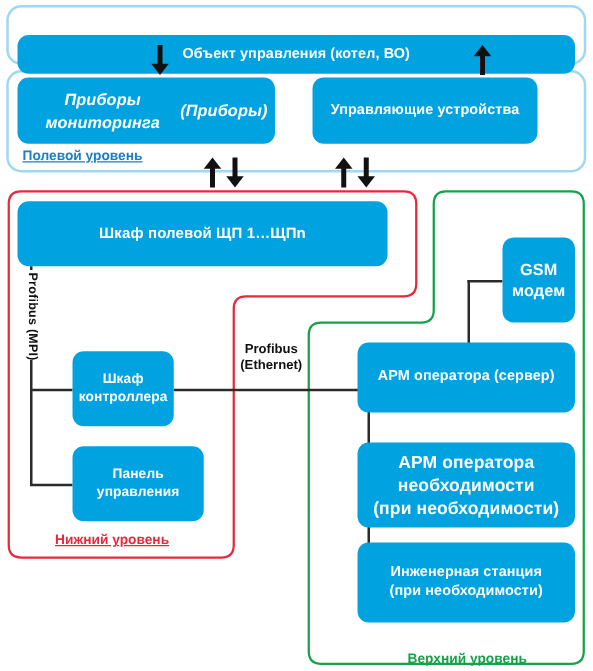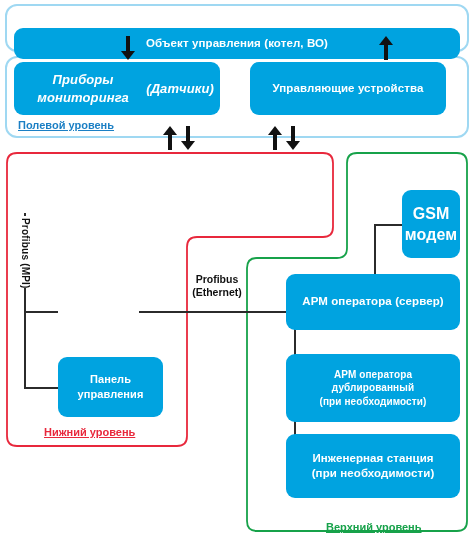--- a/index.html
+++ b/index.html
@@ -206,59 +206,66 @@
     <div class="shaft" style="height:16px;"></div>
     <div class="head"></div>
   </div>
 
   <div class="box" style="left:14px; top:10px; width:446px; height:31px; font-size:11.5px;margin-top:18px;">
     <span>Объект управления (котел, ВО)</span>
   </div>
 
   <div class="box" style="left:14px; top:62px; width:206px; height:53px; font-size:13px; flex-direction:row;font-style:italic;">
     <span>Приборы мониторинга</span>
-    <span>(Датчики)</span>
-  </div>
-
-  <div class="box" style="left:250px; top:62px; width:196px; height:53px; font-size:11.5px;">
+    <span>(Приборы)</span>
+  </div>
+
+  <div class="box" style="left:250px; top:62px; width:180px; height:53px; font-size:11.5px;">
     <span>Управляющие устройства</span>
   </div>
 
   <div class="caption cap-field" style="left:18px; top:119px;">Полевой уровень</div>
 
+  <div class="box" style="left:14px; top:161px; width:296px; height:52px; font-size:12px;">
+    <span>Шкаф полевой ЩП 1…ЩПn</span>
+  </div>
 
   <div class="mask" style="left:19px; top:216px; width:12px; height:72px;"></div>
   <div class="vlabel" style="left:31px; top:218px;">Profibus (MPI)</div>
 
+  <div class="box" style="left:58px; top:281px; width:81px; height:60px; font-size:11px; flex-direction:column;">
+    <span>Шкаф</span>
+    <span>контроллера</span>
+  </div>
 
   <div class="box" style="left:58px; top:357px; width:105px; height:60px; font-size:11px; flex-direction:column;">
     <span>Панель</span>
     <span>управления</span>
   </div>
 
   <div class="caption cap-lower" style="left:44px; top:426px;">Нижний уровень</div>
 
   <div class="mask" style="left:190px; top:272px; width:54px; height:30px;"></div>
   <div class="hlabel" style="left:190px; top:273px; width:54px;">
     <div>Profibus</div>
     <div>(Ethernet)</div>
   </div>
 
-  <div class="box" style="left:402px; top:190px; width:58px; height:68px; font-size:16px; flex-direction:column;">
+  <div class="box" style="left:402px; top:190px; width:58px; height:68px; font-size:13px; flex-direction:column;">
     <span>GSM</span>
     <span>модем</span>
   </div>
 
   <div class="box" style="left:286px; top:274px; width:174px; height:56px; font-size:11.5px;">
     <span>АРМ оператора (сервер)</span>
   </div>
 
-  <div class="box" style="left:286px; top:354px; width:174px; height:68px; font-size:10px; flex-direction:column;">
+  <div class="box" style="left:286px; top:354px; width:174px; height:68px; font-size:14px; flex-direction:column;">
     <span>АРМ оператора</span>
-    <span>дублированный</span>
+    <span>необходимости</span>
     <span>(при необходимости)</span>
   </div>
 
   <div class="box" style="left:286px; top:434px; width:174px; height:64px; font-size:11.5px; flex-direction:column;text-align:center;">
     <span>Инженерная станция</span>
     <span>(при необходимости)</span>
   </div>
 
   <div class="caption cap-upper" style="left:326px; top:506px;">Верхний уровень</div>
 

